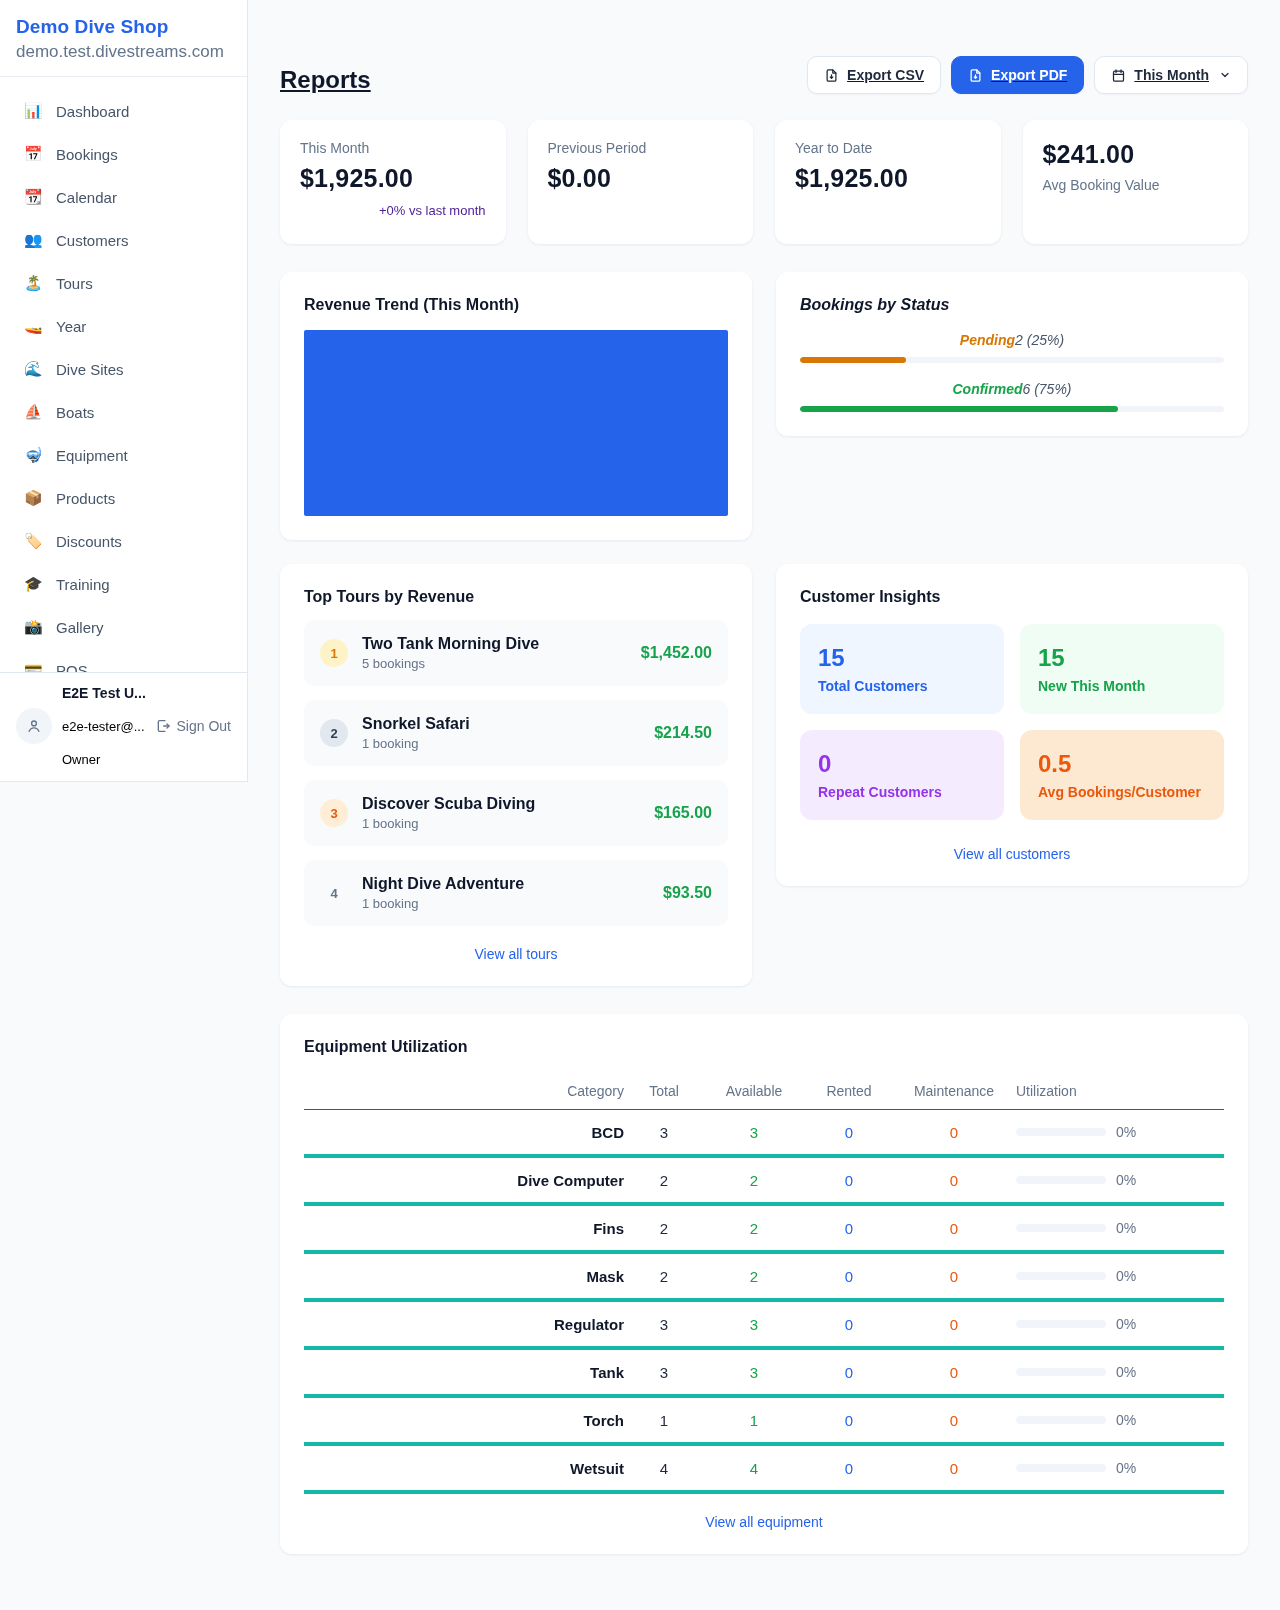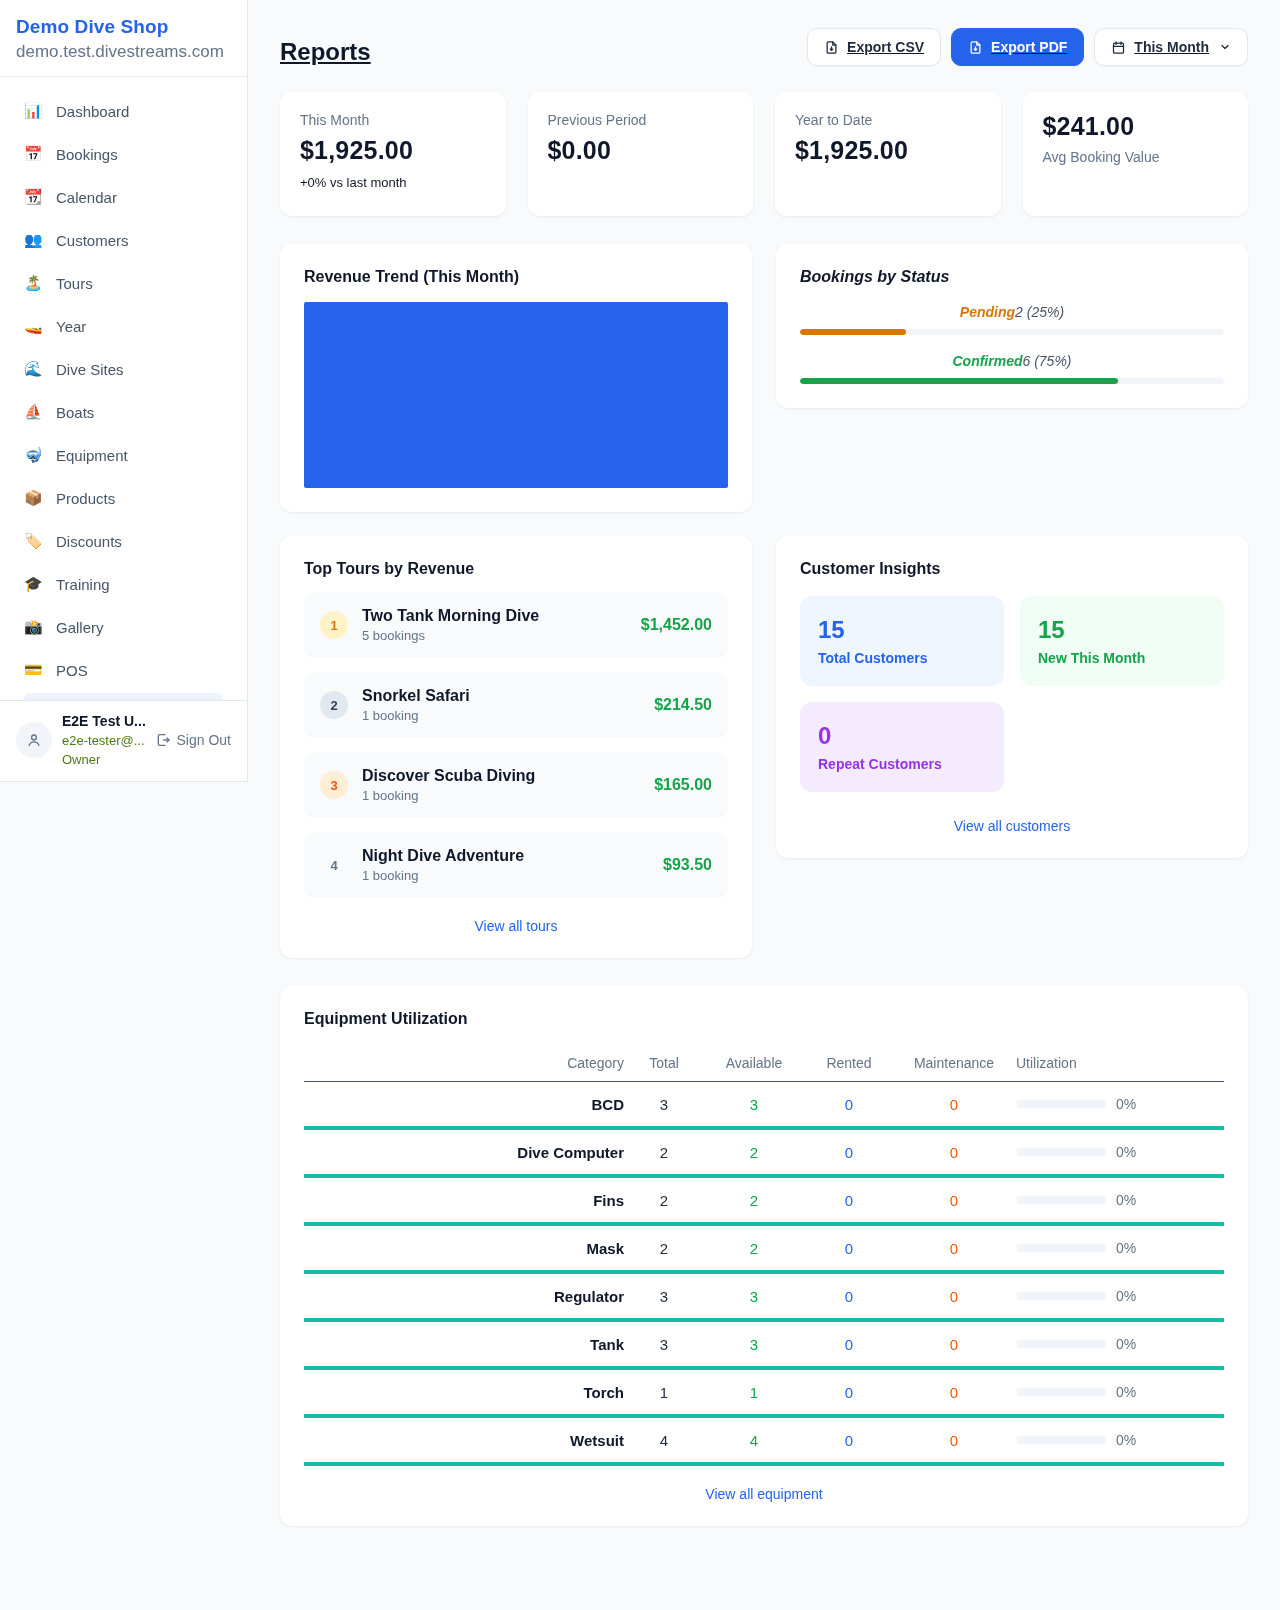--- a/index.html
+++ b/index.html
@@ -28,49 +28,50 @@
   .user-panel {
     margin-top:auto; border-top:1px solid #e2e8f0; padding:12px 16px 14px;
     display:flex; align-items:center; gap:10px; background:#fff;
   }
   .avatar {
     width:36px; height:36px; border-radius:50%; background:#f1f5f9; flex:0 0 36px;
     display:flex; align-items:center; justify-content:center; color:#64748b;
   }
   .user-info { min-width:0; flex:1; }
   .user-name { font-size:14px; font-weight:700; color:#0f172a; white-space:nowrap; }
-  .user-email,.user-role { font-size:13px; color:#4d7c0f; margin-top:4px; white-space:nowrap; }
+  .user-email,.user-role { font-size:13px; color:#000000; margin-top:18px; white-space:nowrap; }
   .signout { display:flex; align-items:center; gap:6px; color:#64748b; font-size:14px; cursor:pointer; flex:0 0 auto; }
 
   
   .main { margin-left:248px; padding:28px 32px 40px; }
   .topbar { display:flex; align-items:flex-end; justify-content:space-between;text-decoration:underline; }
   .page-title { font-size:24px; font-weight:800; color:#0f172a; }
   .actions { display:flex; gap:10px; }
   .btn {
     display:flex; align-items:center; gap:8px; height:38px; padding:0 16px;
     border:1px solid #e2e8f0; border-radius:10px; background:#fff;
     font-size:14px; font-weight:600; color:#1e293b; cursor:pointer;
     box-shadow:0 1px 2px rgba(15,23,42,.04);
+    margin-top:28px;
   }
   .btn-primary { background:#2563eb; border-color:#2563eb; color:#fff; }
   .chev { margin-left:2px; }
 
   
   .card {
     background:#fff; border-radius:12px; padding:24px;
     box-shadow:0 1px 3px rgba(15,23,42,.07);
   }
   .card-title { font-size:16px; font-weight:700; color:#0f172a; }
 
   .stats { display:grid; grid-template-columns:repeat(4,1fr); gap:22px; margin-top:26px; }
   .stat-card { background:#fff; border-radius:12px; padding:20px; box-shadow:0 1px 3px rgba(15,23,42,.07); min-height:124px; }
   .stat-label { font-size:14px; color:#64748b; }
   .stat-value { font-size:25px; font-weight:800; color:#0f172a; margin-top:8px; letter-spacing:.2px; }
-  .stat-delta { font-size:13px; color:#0f172a; margin-top:10px; }
+  .stat-delta { font-size:13px; color:#4c1d95; margin-top:10px;text-align:right; }
   .stat-card.value-first .stat-value { margin-top:0; }
   .stat-card.value-first .stat-label { margin-top:8px; }
 
   .grid2 { display:grid; grid-template-columns:1fr 1fr; gap:24px; margin-top:28px; align-items:start; }
   .chart-block { margin-top:16px; height:186px; background:#2563eb; border-radius:2px; }
 
   .status-row { display:flex; justify-content:center; align-items:center; margin-top:18px; }
   .status-label { font-size:14px; font-weight:700; }
   .status-label.pending { color:#d97706; }
   .status-label.confirmed { color:#16a34a; }
@@ -349,20 +350,24 @@
           <div class="tile-label">Total Customers</div>
         </div>
         <div class="tile green">
           <div class="tile-value">15</div>
           <div class="tile-label">New This Month</div>
         </div>
         <div class="tile purple">
           <div class="tile-value">0</div>
           <div class="tile-label">Repeat Customers</div>
         </div>
+        <div class="tile orange">
+          <div class="tile-value">0.5</div>
+          <div class="tile-label">Avg Bookings/Customer</div>
+        </div>
       </div>
       <a class="view-link" style="margin-top:26px;">View all customers</a>
     </div>
   </section>
 
   <section class="card equip-card">
     <div class="card-title">Equipment Utilization</div>
     <div class="etable">
       <div class="erow head">
         <div class="ecat" style="font-weight:400;">Category</div>

